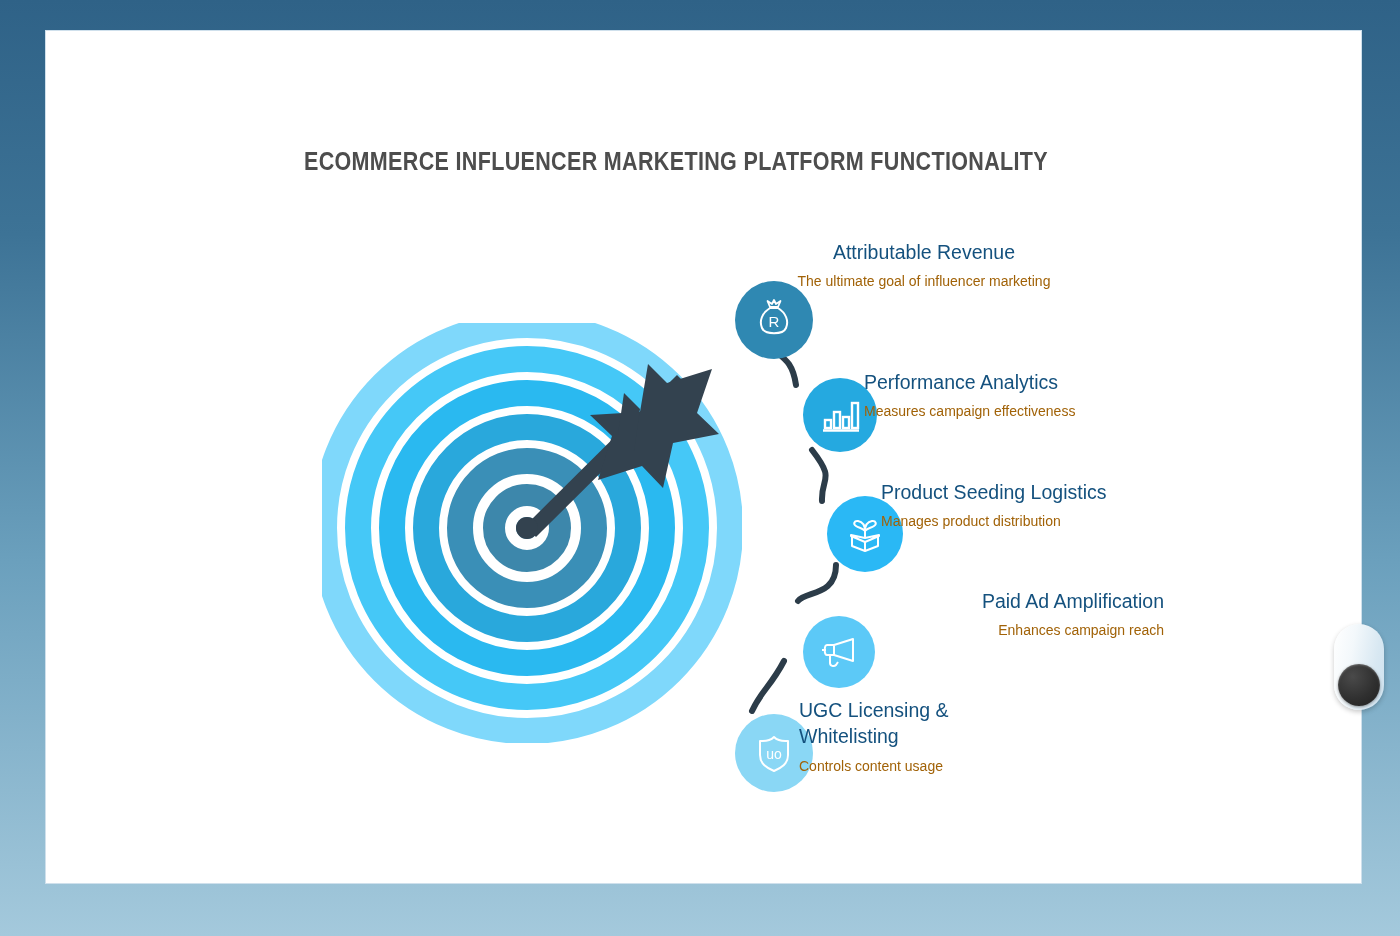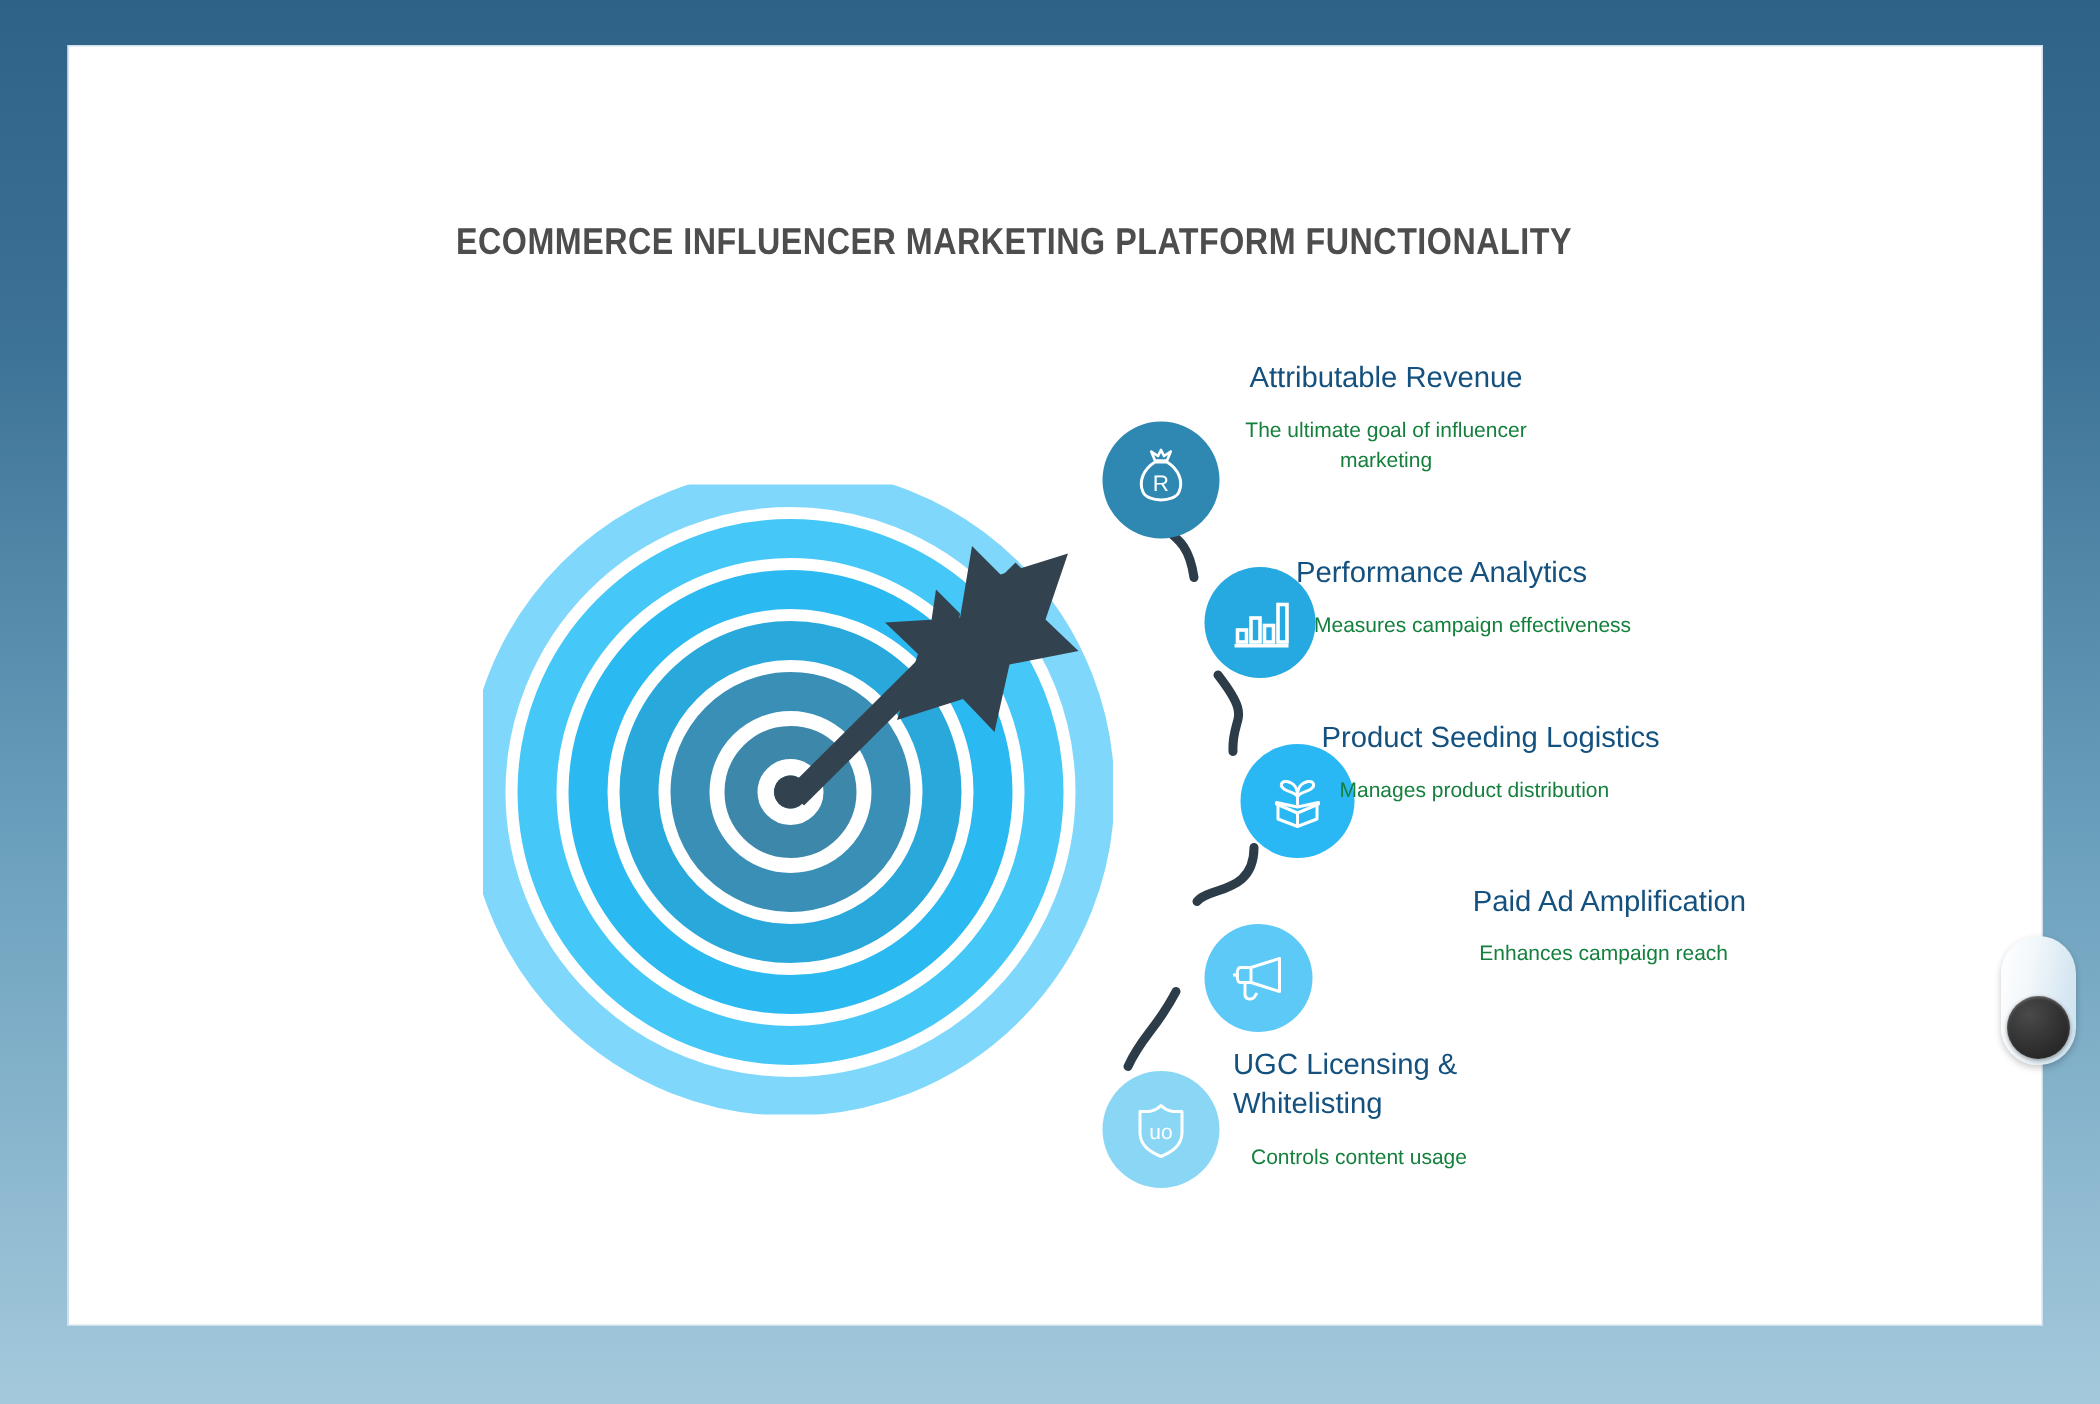--- a/index.html
+++ b/index.html
@@ -86,23 +86,23 @@
     font-size: 19.5px;
     font-weight: normal;
     color: #14517e;
     line-height: 1.35;
     margin: 0 0 7px 0;
     white-space: nowrap;
   }
   .item-title.wrap { white-space: normal; }
   .item-desc {
     font-size: 14px;
-    color: #15803d;
+    color: #a16207;
     line-height: 1.38;
-    margin: 12px;
+    margin: 0;
   }
   .ta-left  { text-align: left; }
 
   
   #brand-name {
     position: absolute;
     left: 1246px;
     top: 430px;
     width: 260px;
     font-size: 56px;
@@ -251,21 +251,21 @@
     <div class="item-text ta-left" style="left:835px; top:448px; width:300px;">
       <p class="item-title">Product Seeding Logistics</p>
       <p class="item-desc">Manages product distribution</p>
     </div>
 
     <div class="item-text ta-left" style="left:818px; top:557px; width:300px;text-align:right;">
       <p class="item-title">Paid Ad Amplification</p>
       <p class="item-desc">Enhances campaign reach</p>
     </div>
 
-    <div class="item-text ta-left" style="left:776px; top:666px; width:200px;">
+    <div class="item-text ta-left" style="left:753px; top:666px; width:200px;">
       <p class="item-title wrap">UGC Licensing &amp; Whitelisting</p>
       <p class="item-desc">Controls content usage</p>
     </div>
 
     <div id="brand-name">SideShift</div>
 
     <div id="brand-toggle">
       <div class="knob"></div>
     </div>
 

